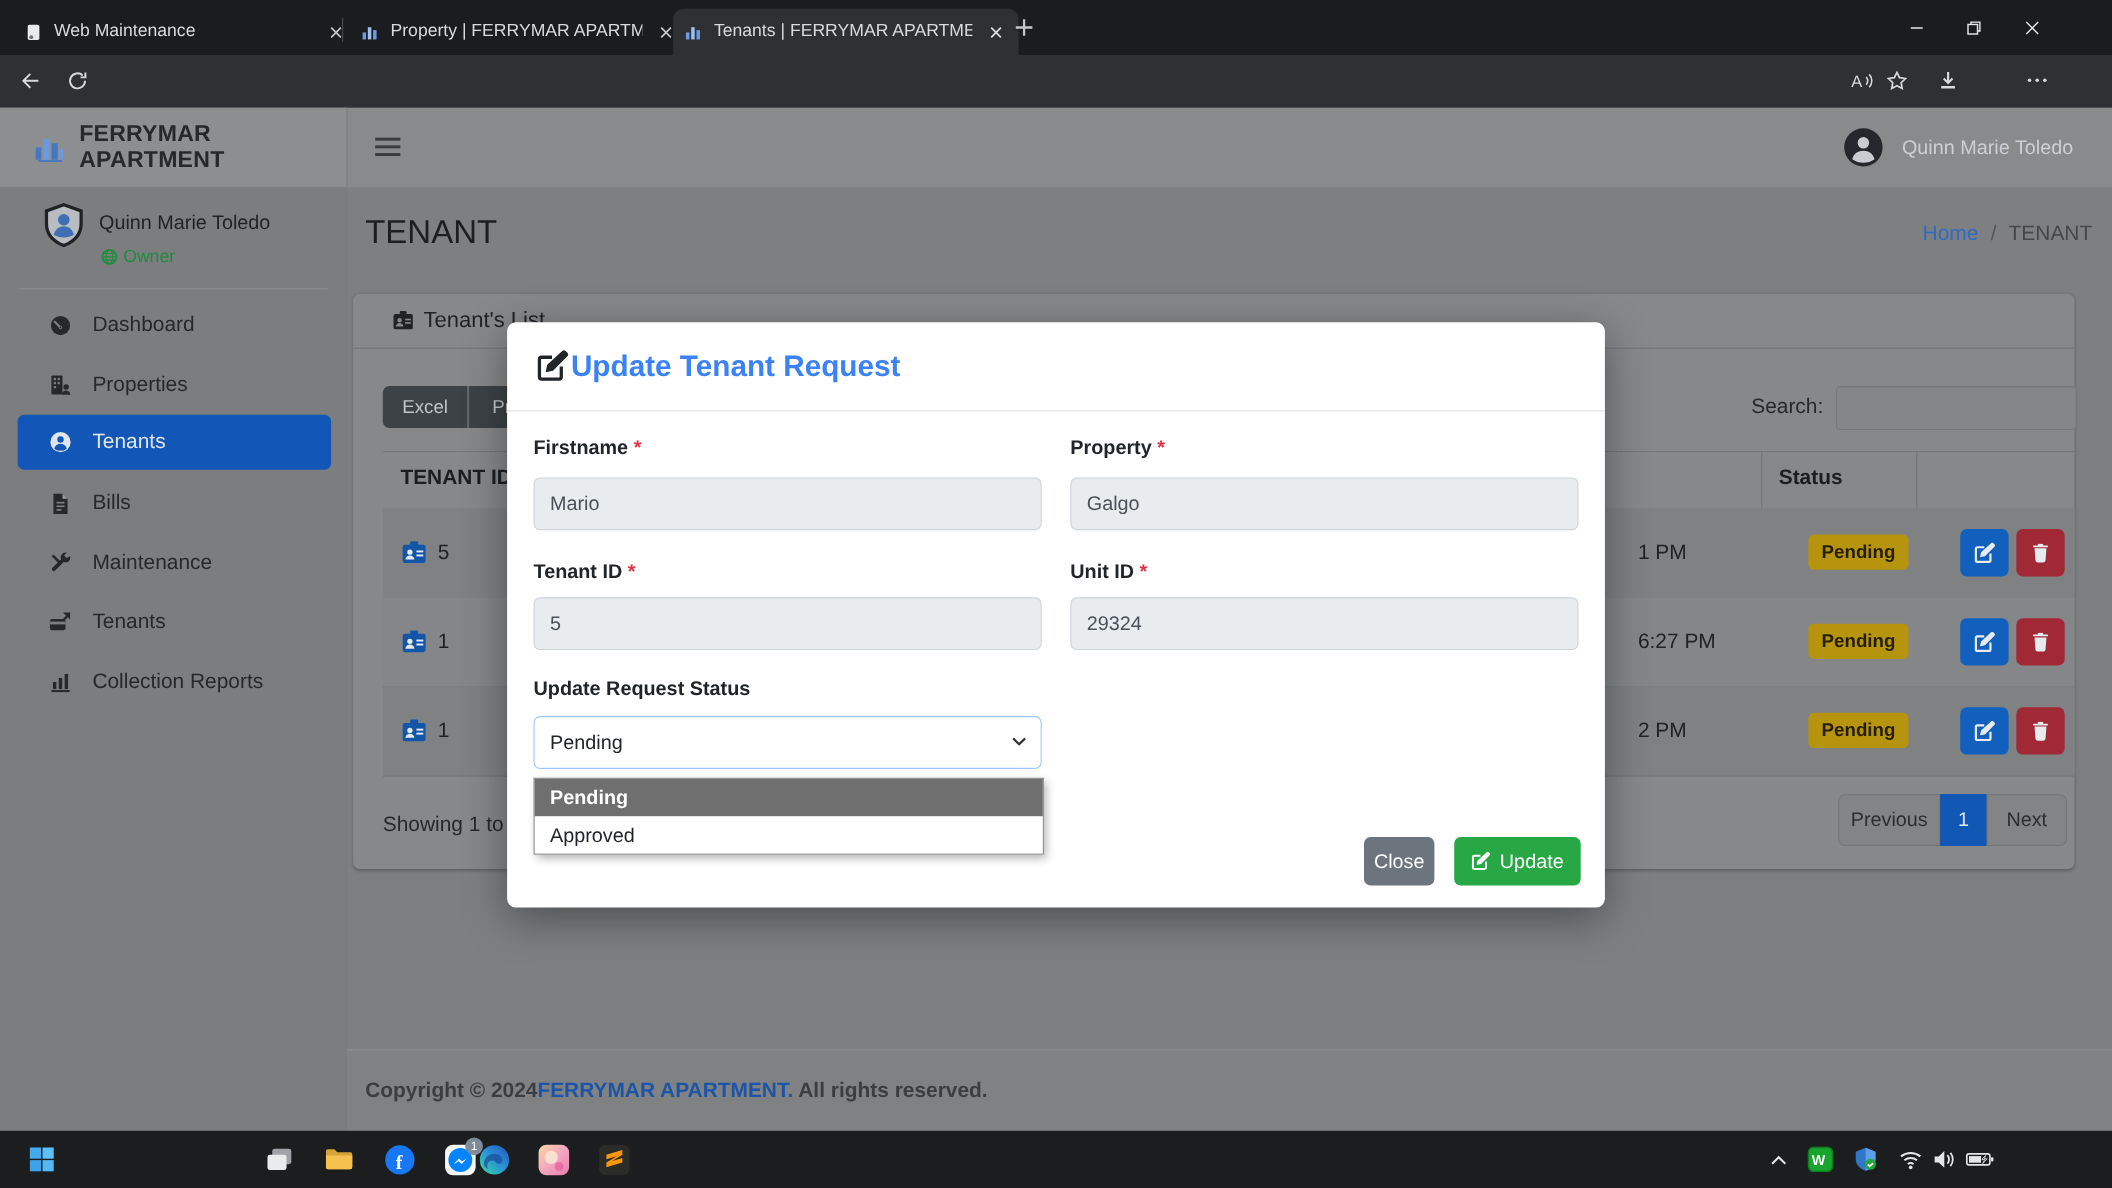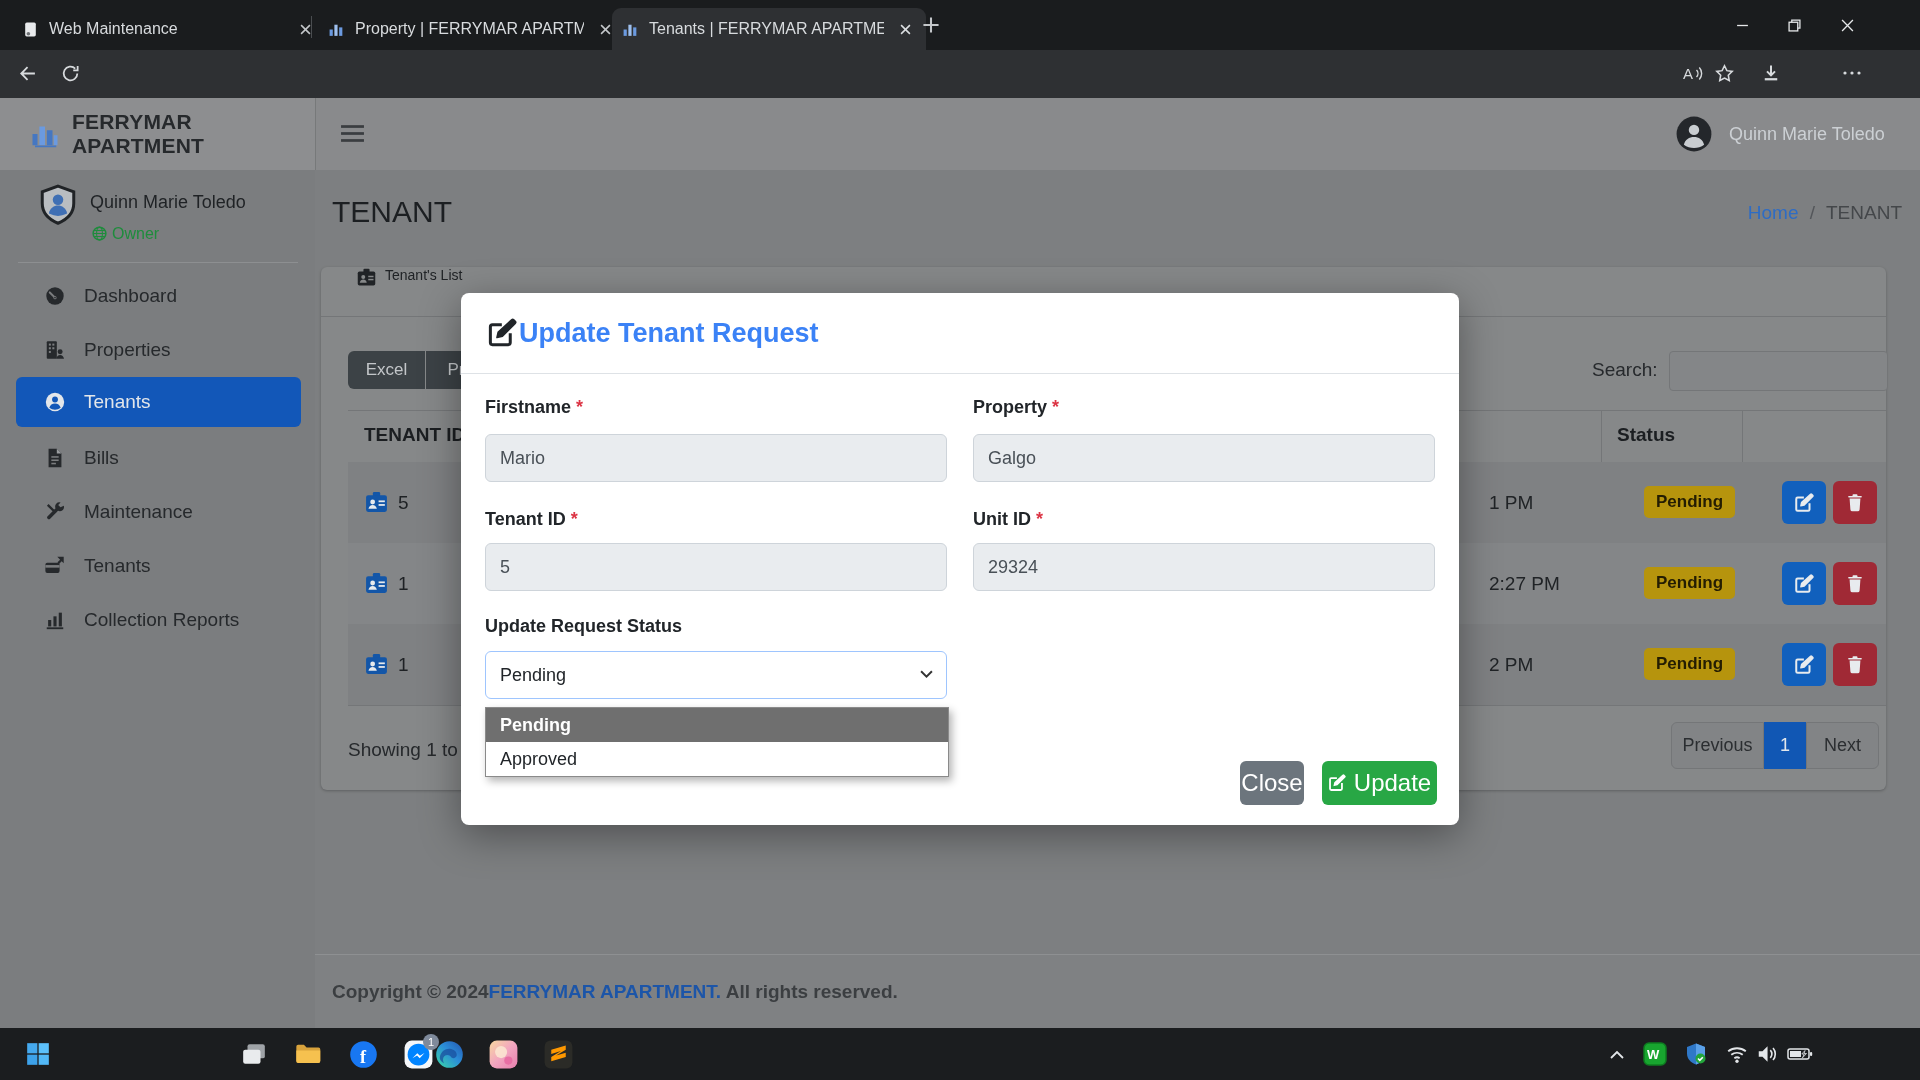--- a/index.html
+++ b/index.html
@@ -40,21 +40,21 @@
   .navitem .nicon{position:absolute;left:44px;width:22px;height:22px}
   .navitem .nlabel{position:absolute;left:84px}
   .navitem.active{left:16px;width:285px;height:50px;background:var(--activeblue);border-radius:6px;color:#e2e6ea}
   .navitem.active .nicon{left:28px}
   .navitem.active .nlabel{left:68px}
   
   .content{position:absolute;left:315px;top:170px;width:1605px;height:784px;background:var(--content)}
   .card{position:absolute;left:321px;top:267px;width:1565px;height:523px;background:var(--card);
         border-radius:6px;box-shadow:0 1px 3px rgba(0,0,0,.25)}
   .cardhead{position:absolute;left:0;top:0;width:100%;height:49px;border-bottom:1px solid var(--line);
-            display:flex;align-items:flex-start;color:#202326;font-size:14px}
+            display:flex;align-items:center;color:#202326;font-size:20px}
   .expbtn{height:38px;background:var(--exportbtn);color:#c3c6c9;font-size:17px;display:flex;
           align-items:center;justify-content:center;border:0}
   .searchbox{position:absolute;left:1348px;top:84px;width:217px;height:38px;background:#848688;
              border:1px solid var(--line);border-radius:4px}
   .th{position:absolute;font-weight:bold;font-size:19px;color:#1b1e21}
   .vline{position:absolute;top:143px;width:1px;height:295px;background:var(--line)}
   .trow{position:absolute;left:27px;width:1538px;height:81px;border-bottom:1px solid var(--line)}
   .trow.odd{background:#7f8183}
   .trow.even{background:#848688}
   .cellnum{position:absolute;left:76px;top:0;height:81px;display:flex;align-items:center;font-size:19px;color:var(--dark)}
@@ -77,21 +77,21 @@
   .req{color:#dc3545}
   .minput{position:absolute;width:462px;height:48px;background:#e9ecef;border:1px solid #ced4da;border-radius:6px;
           box-sizing:border-box;display:flex;align-items:center;padding-left:14px;font-size:18px;color:#495057}
   .mselect{position:absolute;left:24px;top:358px;width:462px;height:48px;background:#fff;border:1px solid #9ec5fe;
            border-radius:6px;box-sizing:border-box;display:flex;align-items:center;padding-left:14px;
            font-size:18px;color:#212529}
   .ddpanel{position:absolute;left:485px;top:707px;width:462px;background:#fff;border:1px solid #8a8a8a;
            box-shadow:3px 4px 8px rgba(0,0,0,.3);z-index:60}
   .ddopt{height:34px;display:flex;align-items:center;padding-left:14px;font-size:18px;color:#212529}
   .ddopt.hl{background:#6f6f6f;color:#fff;font-weight:bold}
-  .mbtn{position:absolute;top:468px;height:44px;border:0;border-radius:6px;color:#fff;font-size:24px;
+  .mbtn{position:absolute;top:468px;height:44px;border:0;border-radius:6px;color:#fff;font-size:18px;
         display:flex;align-items:center;justify-content:center;gap:8px;font-family:"Liberation Sans",sans-serif}
   
   .taskbar{position:absolute;left:0;top:1028px;width:1920px;height:52px;background:var(--taskbar)}
   .tkico{position:absolute;top:11px;width:30px;height:30px;display:flex;align-items:center;justify-content:center}
 </style>
 </head>
 <body>
 
 <div class="tabbar">
   <div class="tab" style="left:12px;width:294px">
@@ -415,21 +415,21 @@
       <svg width="25" height="25" viewBox="0 0 24 24" fill="#1356a8">
           <rect x="8.5" y="2" width="7" height="5" rx="1.2"></rect>
           <rect x="2" y="5" width="20" height="16" rx="2"></rect>
           <circle cx="8.3" cy="11.5" r="2.3" fill="#e7eaec"></circle>
           <path d="M4.3 18c.4-2.3 2.1-3.6 4-3.6s3.6 1.3 4 3.6z" fill="#e7eaec"></path>
           <rect x="14" y="10" width="6" height="1.7" fill="#e7eaec"></rect>
           <rect x="14" y="13.5" width="6" height="1.7" fill="#e7eaec"></rect>
         </svg>
     </span>
     <span class="cellnum" style="left:50px">1</span>
-    <span class="celldate">2:27 PM</span>
+    <span class="celldate">6:27 PM</span>
     <span class="badge">Pending</span>
     <button class="actbtn" style="left:1434px;background:var(--editblue)">
       <svg width="20" height="20" viewBox="0 0 16 16" fill="#e8ebee">
           <path d="M12.85.64a1.2 1.2 0 0 1 1.7 0l.81.81a1.2 1.2 0 0 1 0 1.7L8.4 10.1l-3 .66a.4.4 0 0 1-.48-.48l.66-3z"></path>
           <path d="M13.2 8.1v5a1.9 1.9 0 0 1-1.9 1.9H2.9A1.9 1.9 0 0 1 1 13.1V4.7a1.9 1.9 0 0 1 1.9-1.9h5v1.6h-5a.3.3 0 0 0-.3.3v8.4a.3.3 0 0 0 .3.3h8.4a.3.3 0 0 0 .3-.3v-5z"></path>
         </svg>
     </button>
     <button class="actbtn" style="left:1485px;background:var(--delred)">
       <svg width="18" height="18" viewBox="0 0 16 16" fill="#e8ebee">
           <path d="M5.8 1a.8.8 0 0 1 .8-.8h2.8a.8.8 0 0 1 .8.8v.7h3.2a.7.7 0 0 1 0 1.4H2.6a.7.7 0 1 1 0-1.4h3.2z"></path>

